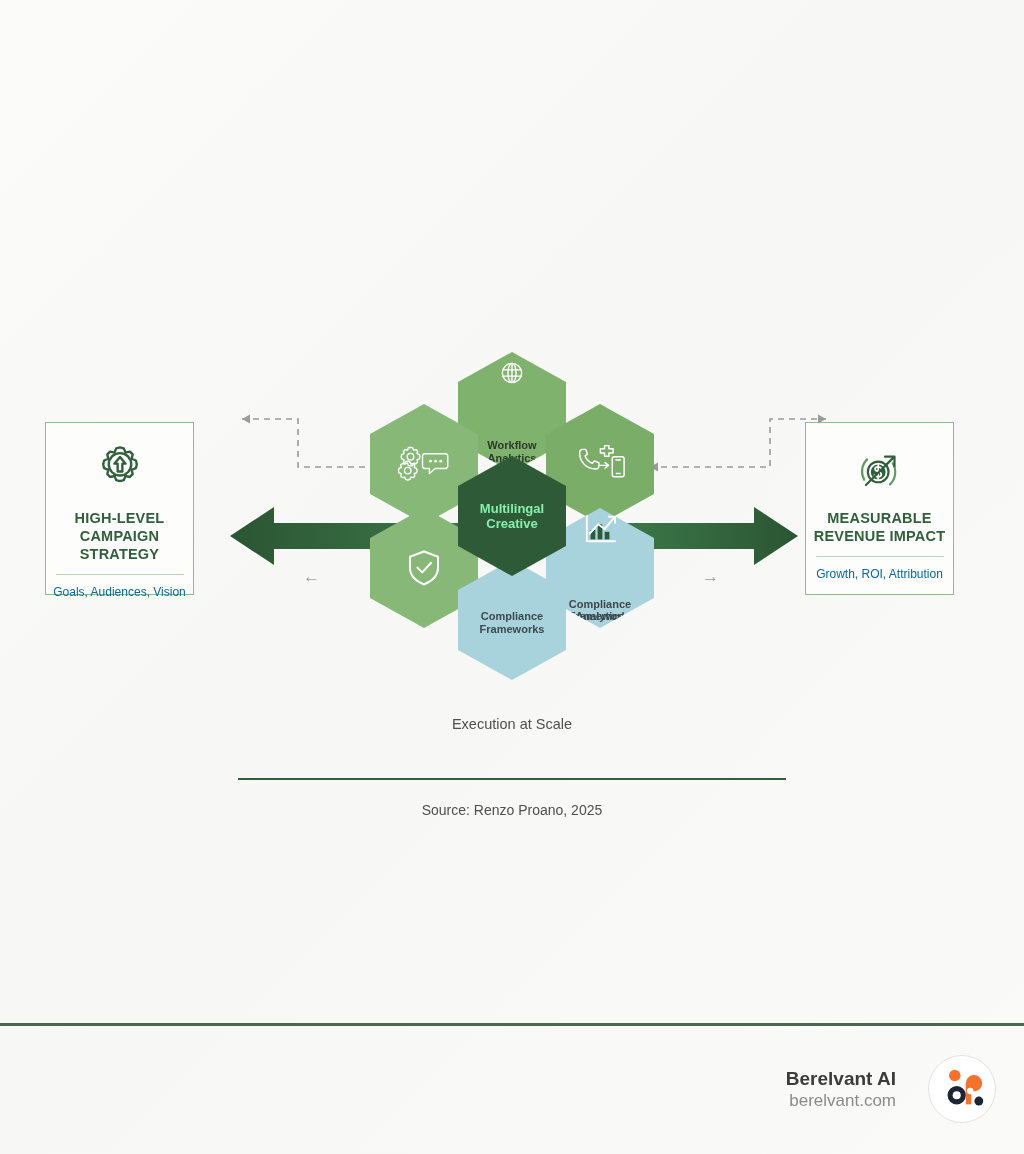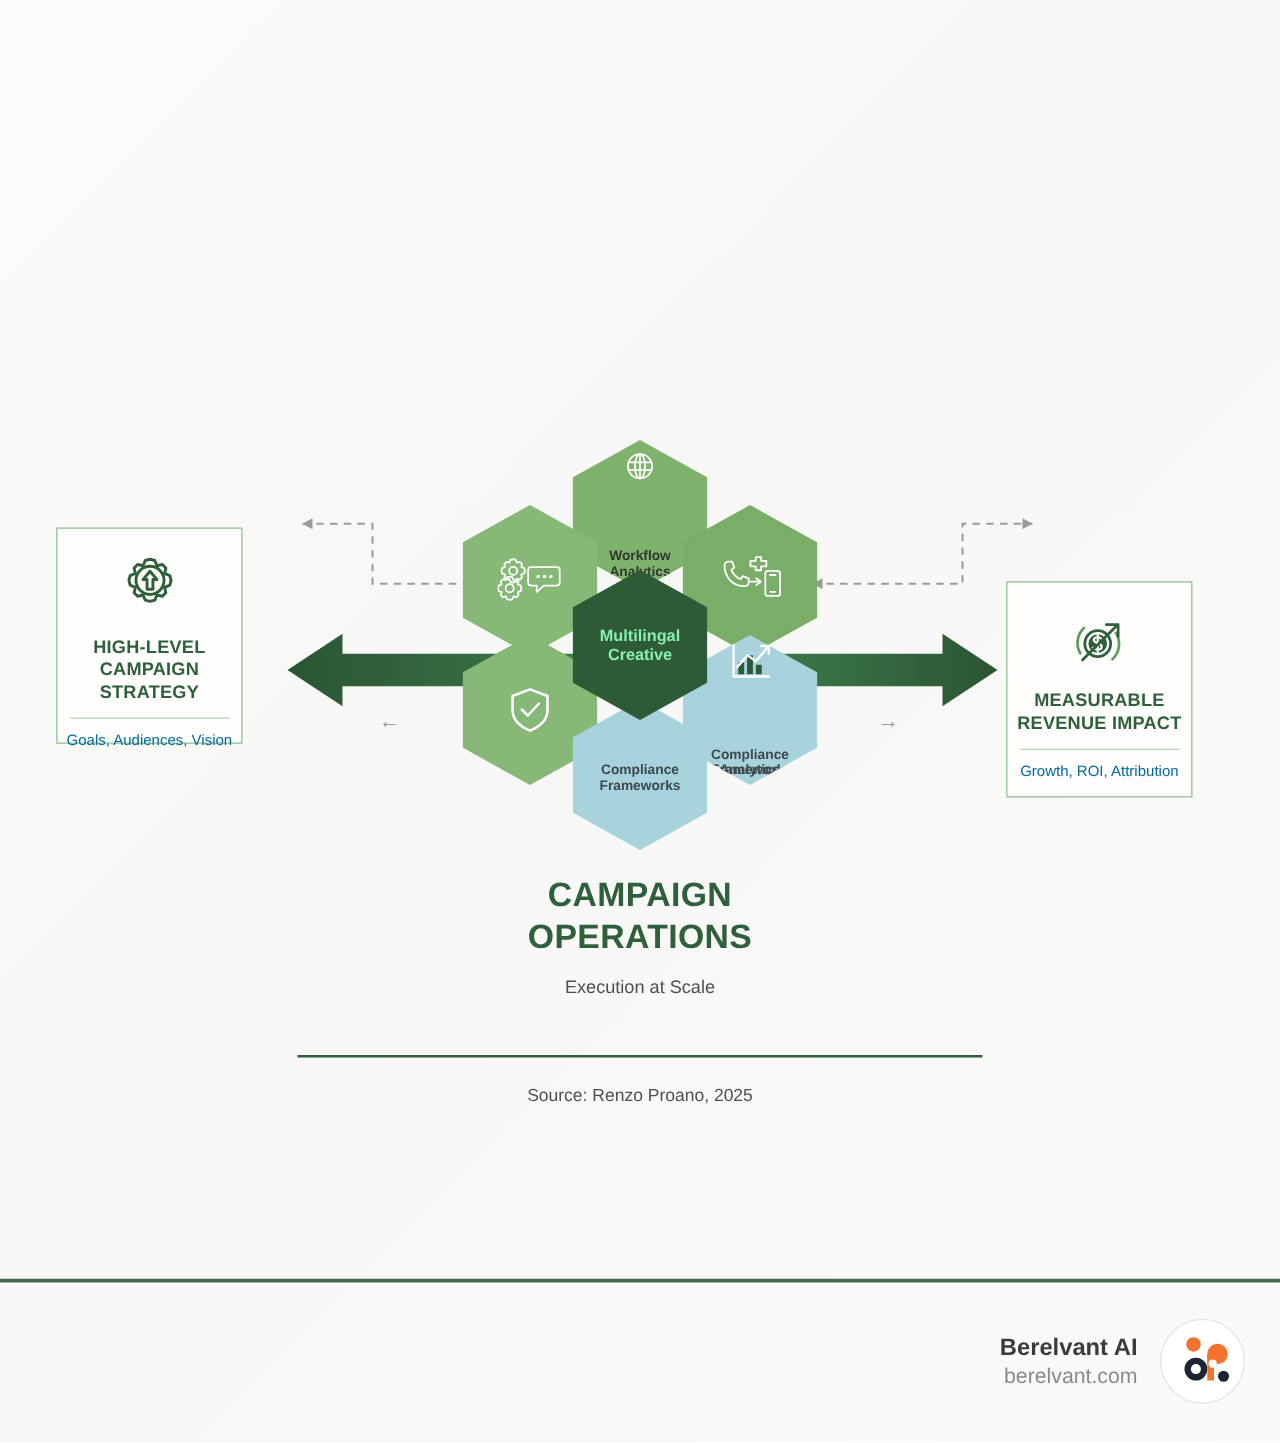--- a/index.html
+++ b/index.html
@@ -46,21 +46,21 @@
   .side-panel {
     position: absolute;
     width: 149px;
     height: 173px;
     background: #fdfdfc;
     border: 1.5px solid #8cbf8c;
     box-sizing: border-box;
     text-align: center;
   }
   #panel-left  { left: 45px;  top: 422px; }
-  #panel-right { left: 805px; top: 422px; margin-top: 43px; }
+  #panel-right { left: 805px; top: 422px; }
 
   .panel-icon {
     margin-top: 18px;
     height: 60px;
     display: flex;
     align-items: center;
     justify-content: center;
   }
   .panel-title {
     font-size: 14.5px;
@@ -203,21 +203,21 @@
     width: 1024px;
     height: 3px;
     background: #49694c;
   }
   #footer {
     position: absolute;
     right: 28px;
     top: 1055px;
     display: flex;
     align-items: center;
-    gap: 18px;
+    gap: 32px;
   }
   #footer-text { text-align: right; }
   #footer-brand {
     font-size: 19px;
     font-weight: bold;
     color: #3b3b3b;
     line-height: 1.25;
   }
   #footer-url {
     font-size: 17px;
@@ -402,24 +402,20 @@
     <div class="hex" id="hex-bottom">
       <div class="hex-label">
         <div>Compliance</div>
         <div>Frameworks</div>
       </div>
     </div>
 
   </div>
 
   <div id="caption">
-    <div id="caption-title">
-      <div>CAMPAIGN</div>
-      <div>OPERATIONS</div>
-    </div>
     <div id="caption-sub">Execution at Scale</div>
     <div id="source-rule"></div>
     <div id="source-text">Source: Renzo Proano, 2025</div>
   </div>
 
   <div id="footer-rule"></div>
   <div id="footer">
     <div id="footer-text">
       <div id="footer-brand">Berelvant AI</div>
       <div id="footer-url">berelvant.com</div>

